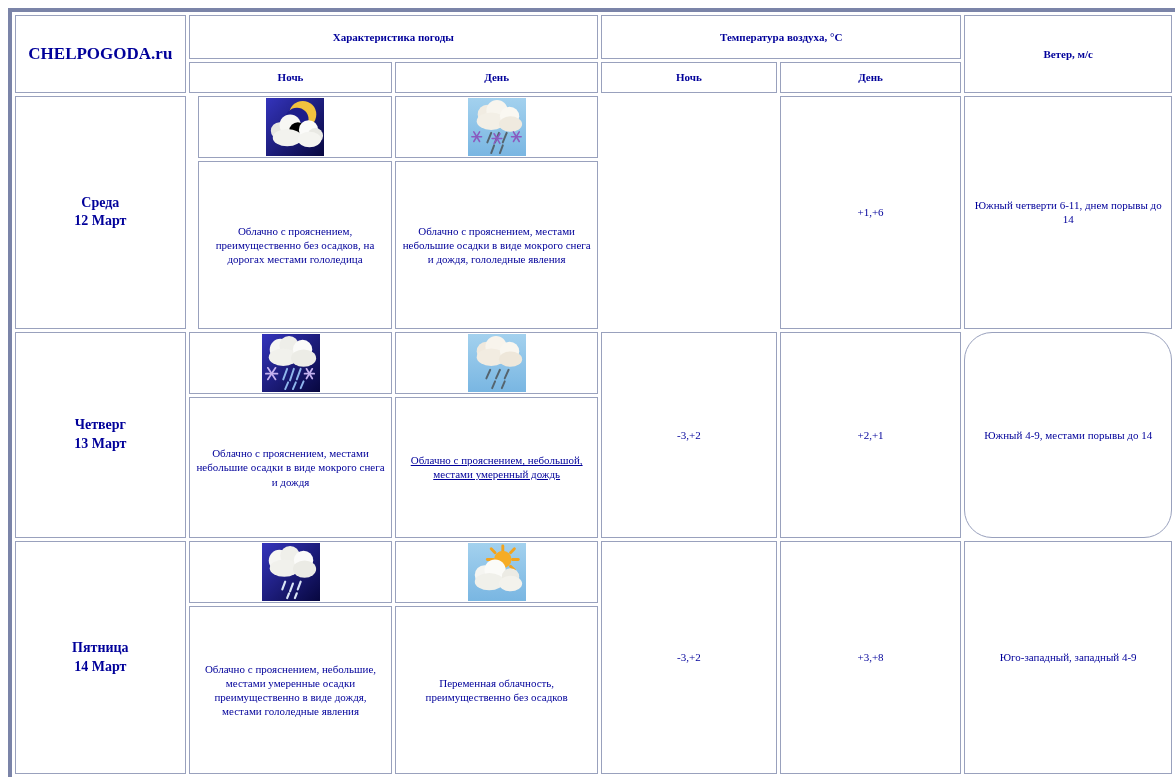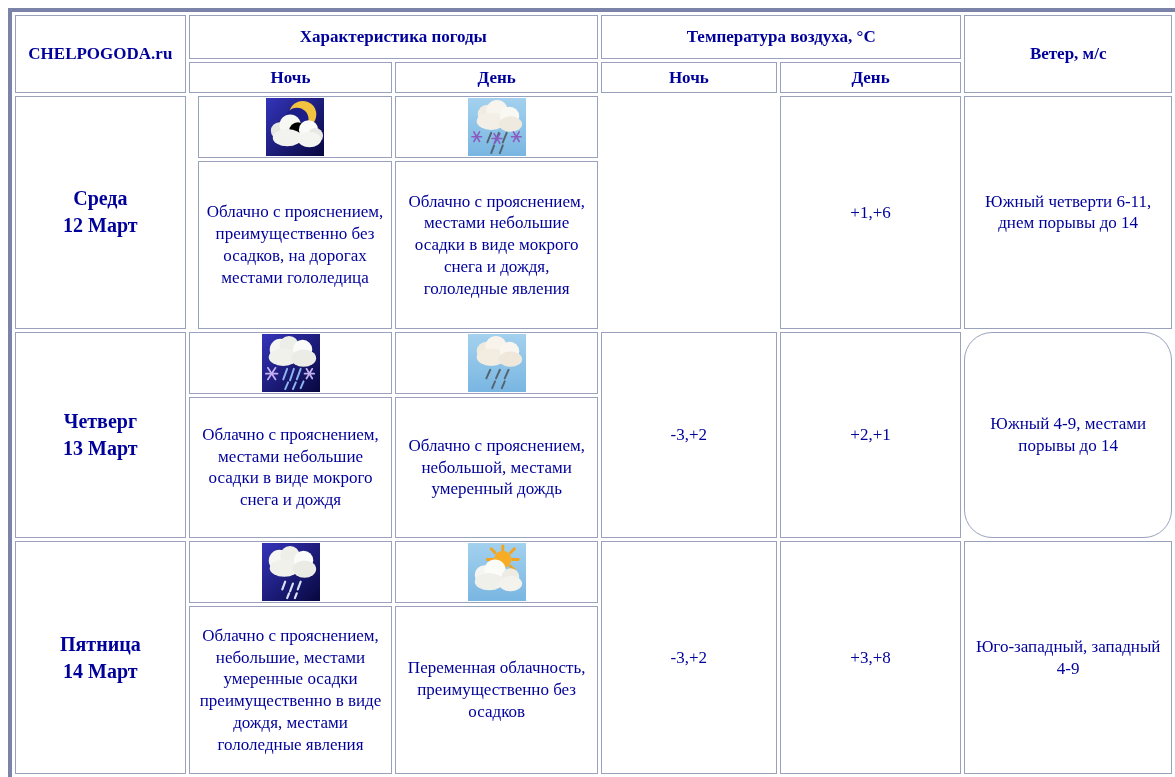--- a/index.html
+++ b/index.html
@@ -39,23 +39,23 @@
     box-sizing:border-box;
   }
   .textbox {
     border:1px solid #99a1bd; background:#fff;
     flex:1 1 auto;
     display:flex; align-items:center; justify-content:center;
     text-align:center; padding:2px 6px;
     box-sizing:border-box; overflow:hidden;
   }
   .bold { font-weight:bold; }
-  .fs { font-size:17px; line-height:1.28; }
+  .fs { font-size:11px; line-height:1.28; }
   .brand { font-size:17px; font-weight:bold; letter-spacing:0; }
-  .daylabel { font-size:20px; font-weight:bold; line-height:1.35;justify-content:center; }
+  .daylabel { font-size:14px; font-weight:bold; line-height:1.35;justify-content:center; }
   svg.wicon { width:60px; height:58px; display:block; }
 
   
   .c-brand   { grid-column:1; grid-row:1 / span 2; }
   .c-charhdr { grid-column:2 / span 2; grid-row:1; }
   .c-temphdr { grid-column:4 / span 2; grid-row:1; }
   .c-windhdr { grid-column:6; grid-row:1 / span 2; }
 </style>
 </head>
 <body>
@@ -189,21 +189,21 @@
               <line x1="44" y1="41" x2="54" y2="41"></line>
               <line x1="46" y1="36" x2="52" y2="46"></line>
               <line x1="52" y1="36" x2="46" y2="46"></line>
             </g>
         </g>
       </svg>
     </div>
     <div class="textbox fs">Облачно с прояснением, местами небольшие осадки в виде мокрого снега и дождя</div>
   </div>
 
-  <div class="slot" style="grid-column:3;grid-row:4;">
+  <div class="slot" style="grid-column:3;grid-row:4;text-decoration:underline;">
     <div class="iconbox">
       <svg class="wicon" viewBox="0 0 60 60">
         <defs>
             <linearGradient id="d2" x1="0" y1="0" x2="0" y2="1">
           <stop offset="0" stop-color="#a3d1ee"></stop>
               <stop offset="1" stop-color="#79b6e2"></stop>
             </linearGradient>
           </defs>
         <rect width="60" height="60" fill="url(#d2)"></rect>
         <circle cx="19" cy="18" r="10" fill="#f0e9dd"></circle>

